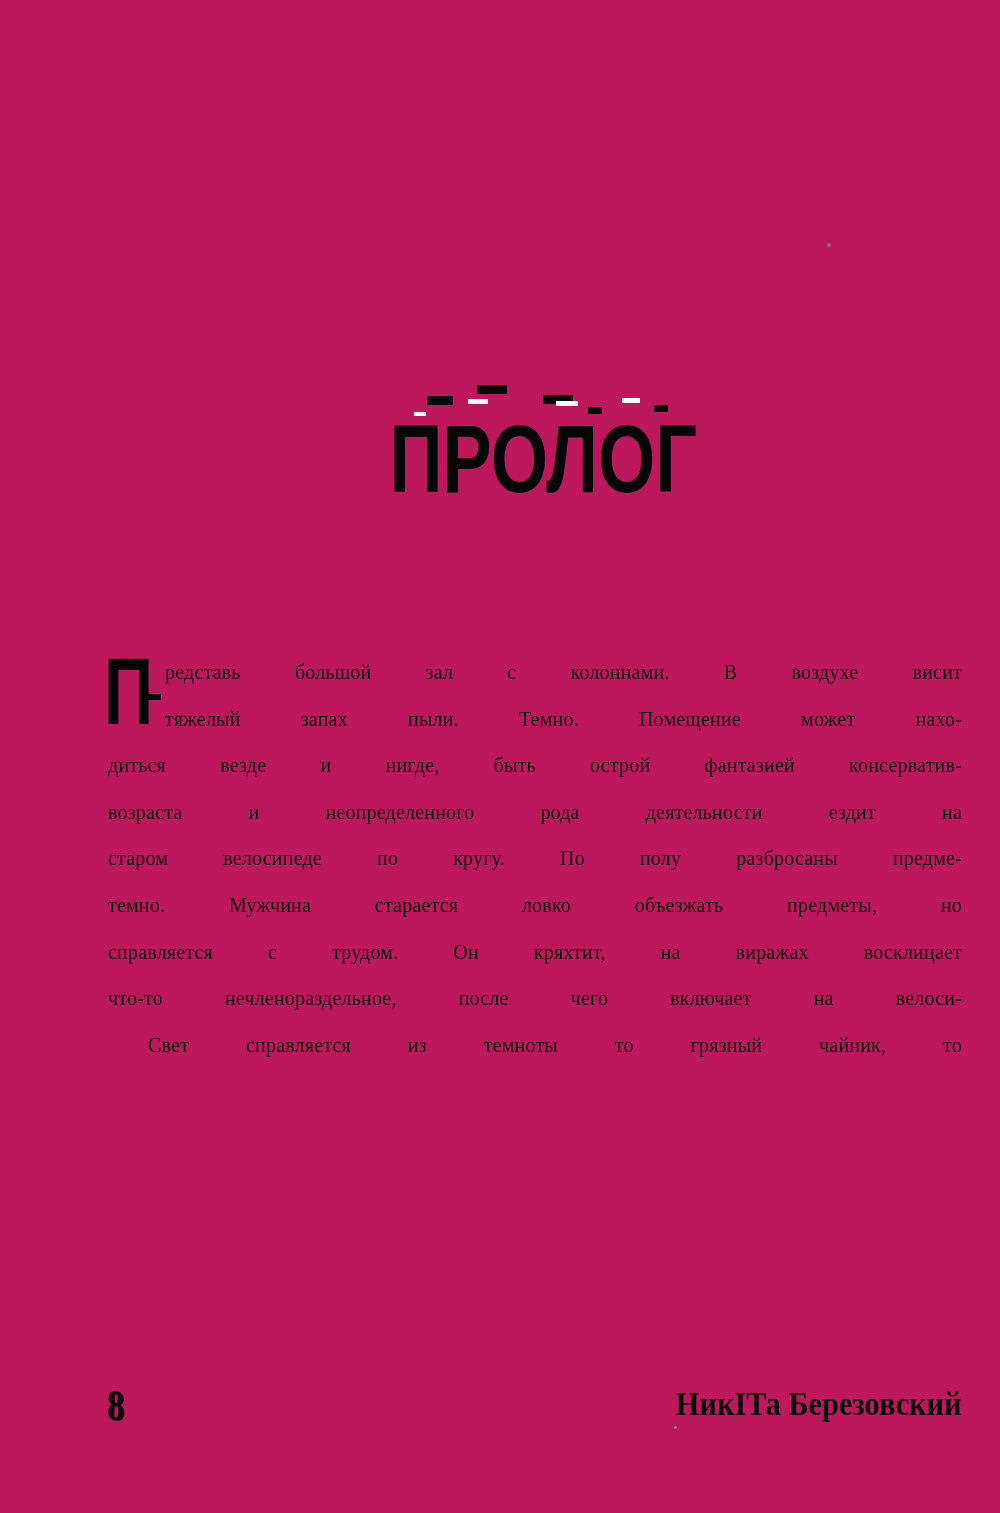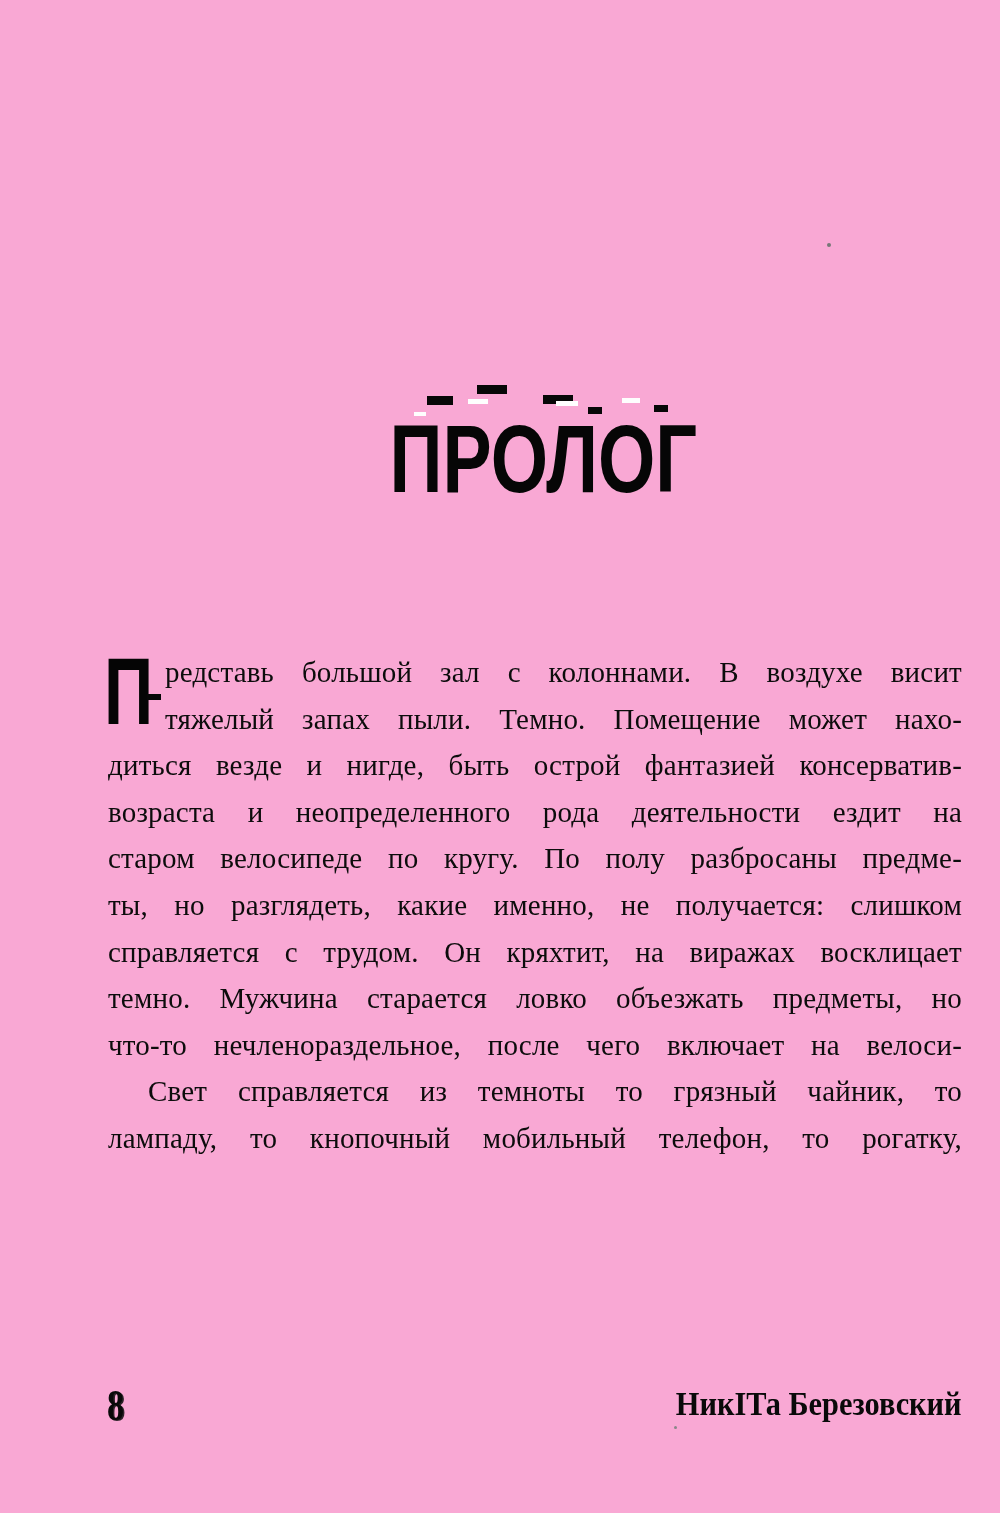--- a/index.html
+++ b/index.html
@@ -1,18 +1,18 @@
 <!DOCTYPE html>
 <html><head>
 <meta charset="utf-8">
 <style>
   html,body{margin:0;padding:0;}
   body{width:1000px;height:1513px;background:#ffffff;position:relative;overflow:hidden;
        font-family:"Liberation Serif", serif;color:#0d0d0d;}
-  .page{position:absolute;inset:0;background:#f9a8d4;}
+  .page{position:absolute;inset:0;background:#be185d;}
 
   
   .title-wrap{position:absolute;top:356px;left:0;right:0;text-align:center;padding-left:86px;}
   .title{display:inline-block;font-family:"Liberation Sans", sans-serif;font-weight:900;
          font-size:97px;line-height:0.78;color:#060606;transform:scaleX(0.76) scaleY(1.0);
          transform-origin:center top;letter-spacing:0px;}
   
   .glitch{position:absolute;background:#070707;}
   .g1{left:427px;top:396px;width:26px;height:9px;}
   .g2{left:477px;top:385px;width:30px;height:9px;}
@@ -27,21 +27,21 @@
 
   
   .dropcap-box{position:absolute;left:104px;top:655px;width:48px;height:78px;}
   .dropcap-box span{display:block;font-family:"Liberation Sans", sans-serif;font-weight:900;
        font-size:95px;line-height:73px;color:#050505;transform:scaleX(0.72);
        transform-origin:left top;}
   .cap-glitch{position:absolute;left:43px;top:39px;width:14px;height:6px;background:#070707;}
 
   
   .body-block{position:absolute;left:108px;top:649px;width:854px;}
-  .line{font-size:29px;line-height:46.6px;height:46.6px;white-space:normal;
+  .line{font-size:20px;line-height:46.6px;height:46.6px;white-space:normal;
         text-align:justify;text-align-last:justify;letter-spacing:0.2px;
         word-spacing:1px;color:#0c0c0c;}
   .line.beside-cap{margin-left:57px;}
   .line.indent{padding-left:40px;}
   .line.no-just{text-align-last:left;}
 
   
   .pagenum{position:absolute;left:107px;top:1379px;font-size:45px;font-weight:bold;
         color:#090909;transform:scaleX(0.76);transform-origin:left top;
         text-shadow:2px 1px 0 rgba(10,10,10,0.85);}
@@ -79,26 +79,24 @@
     <span>П</span>
     <i class="cap-glitch"></i>
   </div>
 
   <section class="body-block">
       <div class="line beside-cap">редставь большой зал с колоннами. В воздухе висит</div>
       <div class="line beside-cap">тяжелый запах пыли. Темно. Помещение может нахо-</div>
       <div class="line">диться везде и нигде, быть острой фантазией консерватив-</div>
       <div class="line">возраста и неопределенного рода деятельности ездит на</div>
       <div class="line">старом велосипеде по кругу. По полу разбросаны предме-</div>
-      <div class="line">ты, но разглядеть, какие именно, не получается: слишком</div>
+      <div class="line">темно. Мужчина старается ловко объезжать предметы, но</div>
       <div class="line">справляется с трудом. Он кряхтит, на виражах восклицает</div>
-      <div class="line">темно. Мужчина старается ловко объезжать предметы, но</div>
       <div class="line">что-то нечленораздельное, после чего включает на велоси-</div>
       <div class="line indent">Свет справляется из темноты то грязный чайник, то</div>
-      <div class="line">лампаду, то кнопочный мобильный телефон, то рогатку,</div>
     </section>
 
   <footer>
     <span class="pagenum">8</span>
     <span class="author">НикIТа Березовский</span>
   </footer>
 
 </div>
 
 </body></html>

